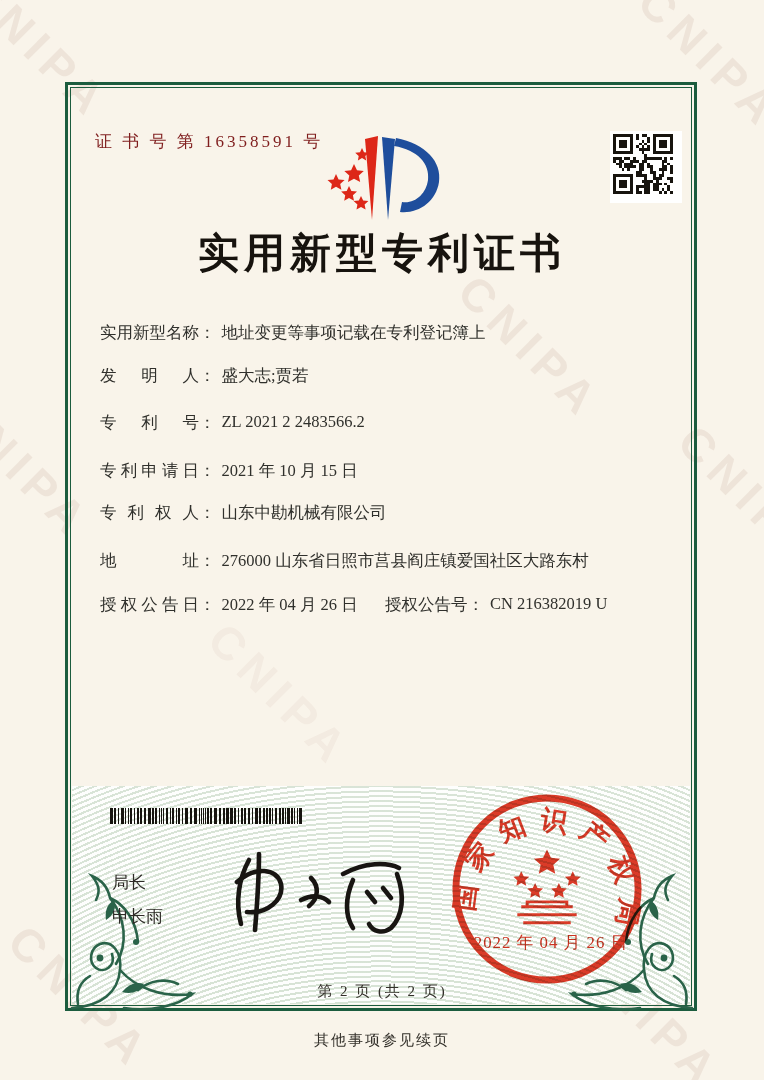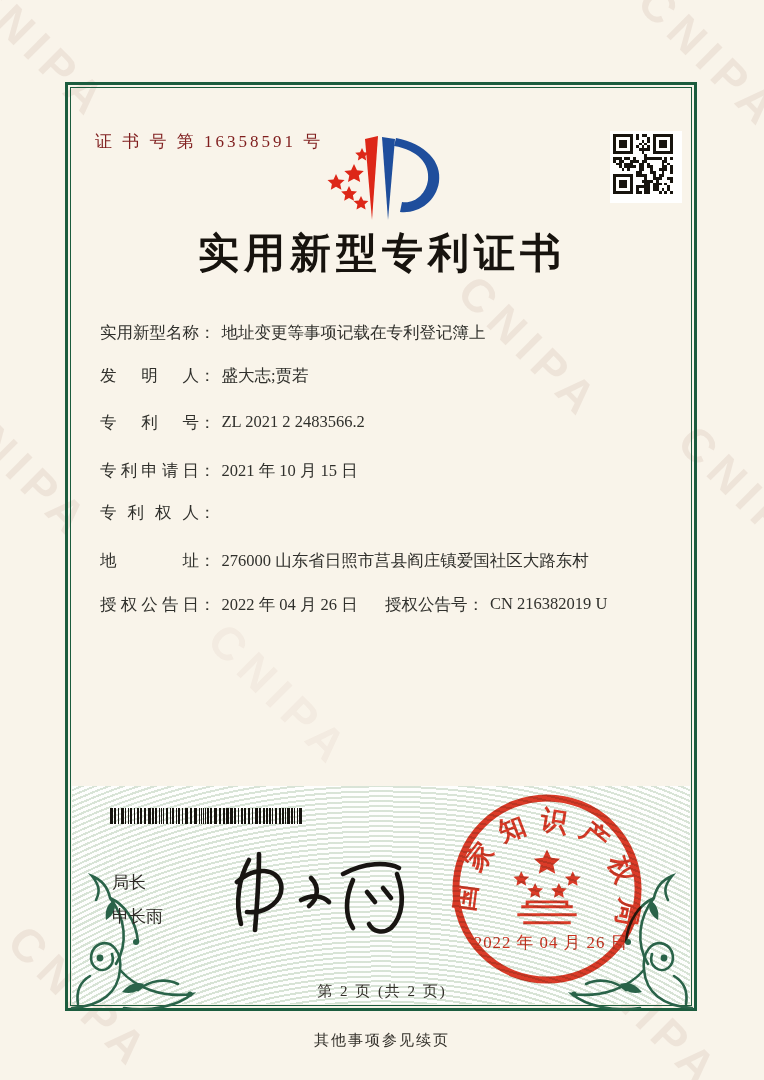--- a/index.html
+++ b/index.html
@@ -309,20 +309,21 @@
       <span class="fvalue">ZL 2021 2 2483566.2</span>
   </div>
   <div class="frow" style="top:138px;">
     <span class="flabel">专利申请日</span>
       <span class="fcolon">：</span>
       <span class="fvalue">2021 年 10 月 15 日</span>
   </div>
   <div class="frow" style="top:180px;">
     <span class="flabel">专利权人</span>
       <span class="fcolon">：</span>
+      <span class="fvalue">山东中勘机械有限公司</span>
   </div>
   <div class="frow" style="top:228px;">
     <span class="flabel">地址</span>
       <span class="fcolon">：</span>
       <span class="fvalue">276000 山东省日照市莒县阎庄镇爱国社区大路东村</span>
   </div>
   <div class="frow" style="top:272px;">
     <span class="flabel">授权公告日</span>
       <span class="fcolon">：</span>
       <span class="fvalue">2022 年 04 月 26 日</span>

